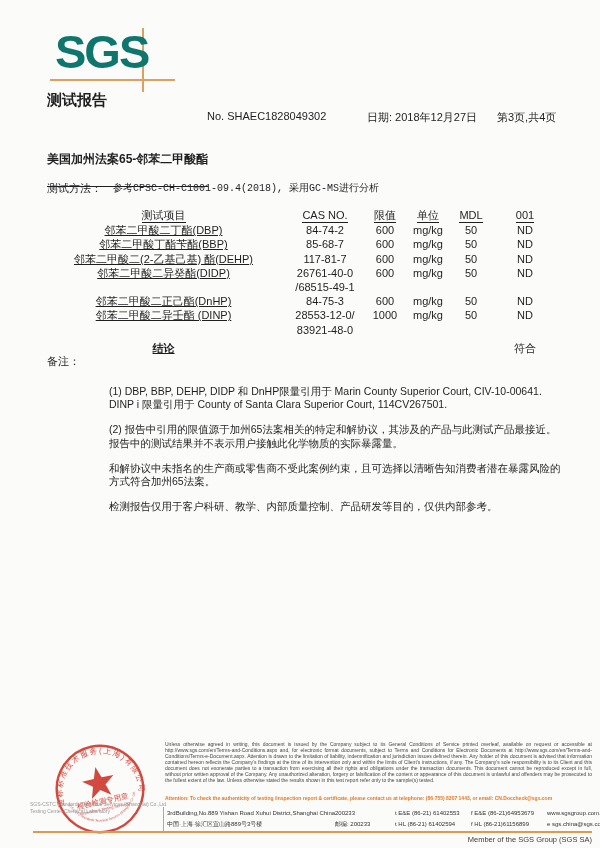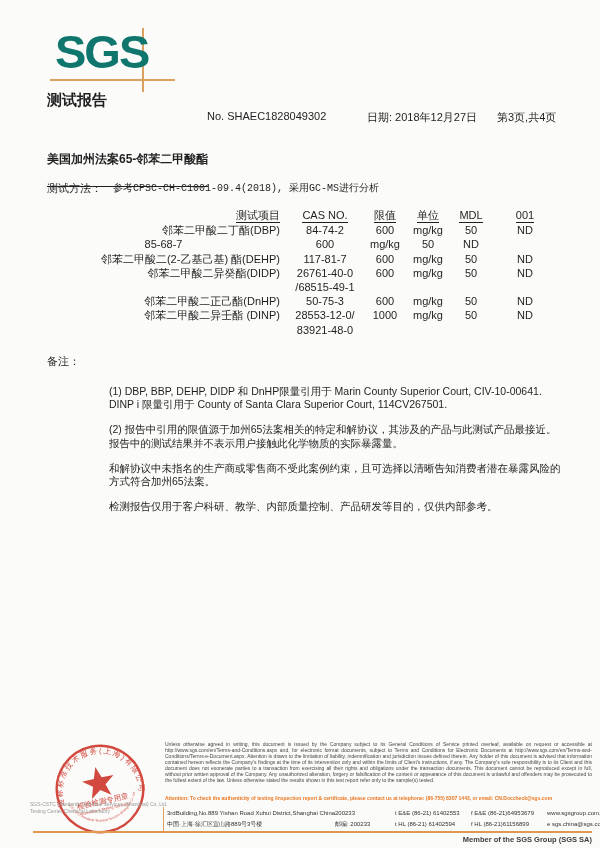--- a/index.html
+++ b/index.html
@@ -26,21 +26,21 @@
   .section-title {
     position:absolute; left:47px; top:151px; font-size:12px; font-weight:bold;
     border-bottom:1px solid #1f1f1f; padding-bottom:18px;
   }
   .method-label { position:absolute; left:47px;  top:181px; font-size:11px; }
   .method-value { position:absolute; left:113px; top:181px; font-size:10px;font-family:Liberation Mono, monospace; }
   
   .rtable { position:absolute; left:47px; top:208px; width:517px; font-size:11px; }
   .t-row { display:grid; grid-template-columns:233px 90px 30px 56px 30px 78px; align-items:start; line-height:14.2px; }
   .t-row > div { white-space:nowrap; }
-  .c-item { text-align:right; }
+  .c-item { text-align:center;text-decoration:underline; }
   .c-cas, .c-limit, .c-unit, .c-mdl, .c-res { text-align:center; }
   .t-head .hd { display:inline-block; border-bottom:1px solid #1f1f1f; padding-bottom:0px; }
   .t-concl { margin-top:4px; font-weight:bold; }
   .t-concl .c-res { font-weight:normal; }
   
   .notes-label { position:absolute; left:47px; top:354px; font-size:11px; }
   .notes { position:absolute; left:97px; top:373px; width:480px; font-size:10.5px; line-height:13.2px; }
   .notes p { margin:12px; }
   
   .stamp-wrap { position:absolute; left:53px; top:742px; width:94px; height:94px; transform:rotate(-12deg); opacity:.92; }
@@ -50,21 +50,21 @@
     font-size:5px; line-height:5.95px; color:#474747; text-align:justify;
   }
   .attention {
     position:absolute; left:165px; top:796px; width:427px;
     font-size:5px; line-height:5.8px; font-weight:bold; color:#e87722;
   }
   .addr-vline { position:absolute; left:163px; top:807px; width:1px; height:24px; background:#dca15e; }
   .addr { position:absolute; left:167px; top:808px; width:425px; font-size:6px; color:#333; }
   .addr-row { display:grid; grid-template-columns:168px 60px 76px 76px 45px; column-gap:0; line-height:11px; white-space:nowrap; }
   .footer-rule { position:absolute; left:33px; top:831px; width:559px; height:2px; background:#e09a50; }
-  .member { position:absolute; right:8px; top:835px; font-size:7.5px; font-weight:bold; color:#3c3c3c; }
+  .member { position:absolute; right:8px; top:835px; font-size:7.5px; font-weight:normal; color:#3c3c3c; }
   .stamp-svg text { font-family:"Liberation Sans","DejaVu Sans",sans-serif; }
 </style>
 </head>
 <body>
 
 <div class="page">
 
   <div class="logo-box">
     <div class="logo-hline"></div>
     <div class="logo-vline"></div>
@@ -94,20 +94,21 @@
           <div class="c-item">邻苯二甲酸二丁酯(DBP)</div>
           <div class="c-cas">
             <div>84-74-2</div>
           </div>
           <div class="c-limit">600</div>
           <div class="c-unit">mg/kg</div>
           <div class="c-mdl">50</div>
           <div class="c-res">ND</div>
         </div>
         <div class="t-row">
+          <div class="c-item">邻苯二甲酸丁酯苄酯(BBP)</div>
           <div class="c-cas">
             <div>85-68-7</div>
           </div>
           <div class="c-limit">600</div>
           <div class="c-unit">mg/kg</div>
           <div class="c-mdl">50</div>
           <div class="c-res">ND</div>
         </div>
         <div class="t-row">
           <div class="c-item">邻苯二甲酸二(2-乙基己基) 酯(DEHP)</div>
@@ -126,39 +127,47 @@
             <div>/68515-49-1</div>
           </div>
           <div class="c-limit">600</div>
           <div class="c-unit">mg/kg</div>
           <div class="c-mdl">50</div>
           <div class="c-res">ND</div>
         </div>
         <div class="t-row">
           <div class="c-item">邻苯二甲酸二正己酯(DnHP)</div>
           <div class="c-cas">
-            <div>50-75-3</div>
+            <div>84-75-3</div>
           </div>
           <div class="c-limit">600</div>
           <div class="c-unit">mg/kg</div>
           <div class="c-mdl">50</div>
           <div class="c-res">ND</div>
         </div>
         <div class="t-row">
           <div class="c-item">邻苯二甲酸二异壬酯 (DINP)</div>
           <div class="c-cas">
             <div>28553-12-0/</div>
             <div>83921-48-0</div>
           </div>
           <div class="c-limit">1000</div>
           <div class="c-unit">mg/kg</div>
           <div class="c-mdl">50</div>
           <div class="c-res">ND</div>
         </div>
       </div>
+    <div class="t-row t-concl">
+      <div class="c-item">结论</div>
+      <div></div>
+        <div></div>
+        <div></div>
+        <div></div>
+      <div class="c-res">符合</div>
+    </div>
   </div>
 
   <div class="notes-label">备注：</div>
   <div class="notes">
       <p>(1) DBP, BBP, DEHP, DIDP  和 DnHP限量引用于 Marin County Superior Court, CIV-10-00641.  DINP i 限量引用于 County of Santa Clara Superior Court, 114CV267501.</p>
       <p>(2) 报告中引用的限值源于加州65法案相关的特定和解协议，其涉及的产品与此测试产品最接近。报告中的测试结果并不表示用户接触此化学物质的实际暴露量。</p>
       <p>和解协议中未指名的生产商或零售商不受此案例约束，且可选择以清晰告知消费者潜在暴露风险的方式符合加州65法案。</p>
       <p>检测报告仅用于客户科研、教学、内部质量控制、产品研发等目的，仅供内部参考。</p>
     </div>
 

